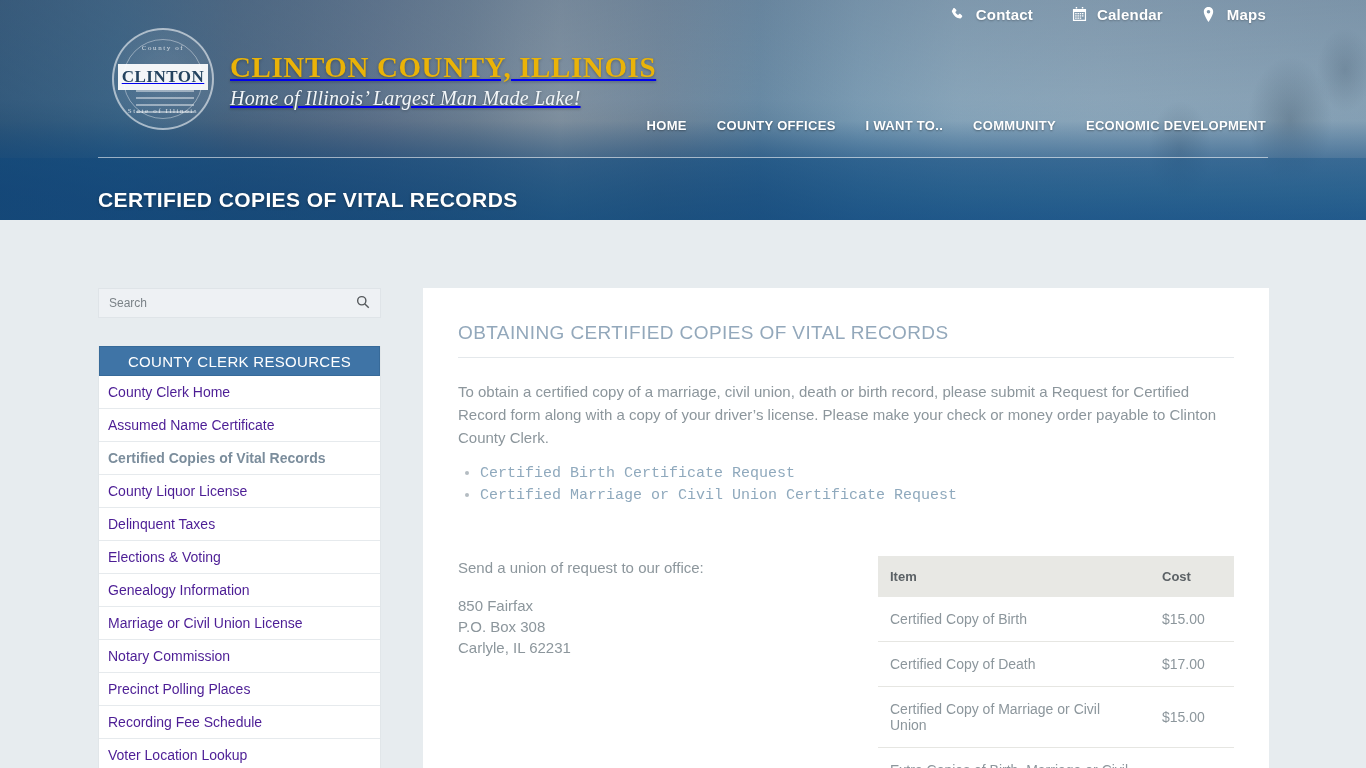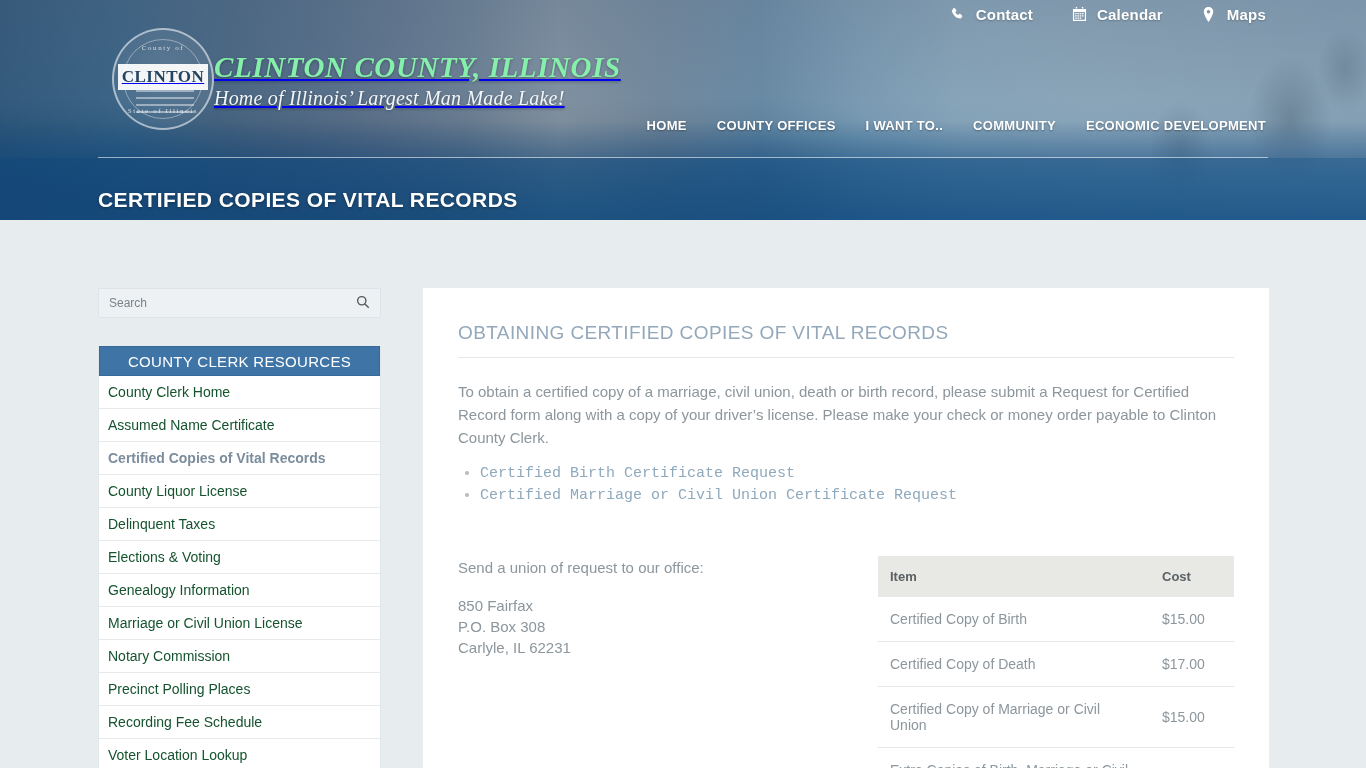--- a/index.html
+++ b/index.html
@@ -67,21 +67,21 @@
     font-weight: bold;
     letter-spacing: .2px;
     text-decoration: none;
     text-shadow: 0 1px 2px rgba(0,0,0,.25);
   }
   .util-icon { display: inline-flex; width: 16px; height: 16px; align-items: center; justify-content: center; }
 
   .brand {
     position: absolute;
     left: 112px; top: 28px;
-    display: flex; align-items: center; 
+    display: flex; align-items: center; gap: 16px;
     z-index: 5;
   }
   .seal {
     position: relative;
     width: 102px; height: 102px;
     border-radius: 50%;
     border: 2px solid rgba(255,255,255,.55);
     background: radial-gradient(circle at 50% 45%, rgba(255,255,255,.12), rgba(255,255,255,.04));
     display: flex; align-items: center; justify-content: center;
     overflow: hidden;
@@ -122,28 +122,27 @@
     left: 22px; top: 60px;
     width: 58px; height: 28px;
     background: repeating-linear-gradient(to bottom,
         rgba(255,255,255,.55) 0px, rgba(255,255,255,.55) 2px,
         rgba(255,255,255,0) 2px, rgba(255,255,255,0) 7px);
     opacity: .8;
   }
 
   .brand-text { padding-top: 4px; }
   .brand-title {
-    color: #86efac;
+    color: #eab308;
     font-family: "Liberation Serif", serif;
     font-size: 29px;
     font-weight: bold;
     letter-spacing: .6px;
     text-shadow: 0 1px 3px rgba(0,0,0,.3);
     line-height: 1.1;
-    font-style: italic;
   }
   .brand-tagline {
     color: #f2f6f9;
     font-family: "Liberation Serif", serif;
     font-style: italic;
     font-size: 20px;
     letter-spacing: .2px;
     margin-top: 3px;
     text-shadow: 0 1px 3px rgba(0,0,0,.3);
   }
@@ -233,21 +232,21 @@
     font-size: 15px;
     letter-spacing: .3px;
     text-align: center;
     height: 30px;
     line-height: 30px;
   }
   .side-item {
     display: block;
     padding: 8px 9px;
     border-bottom: 1px solid #e6eaed;
-    color: #14532d;
+    color: #4c1d95;
     font-size: 14px;
     text-decoration: none;
     line-height: 16px;
   }
   .side-item.active { color: #7b8d9c; font-weight: bold; }
   .side-item:last-child { border-bottom: 0; }
 
   
   .content {
     position: absolute;

